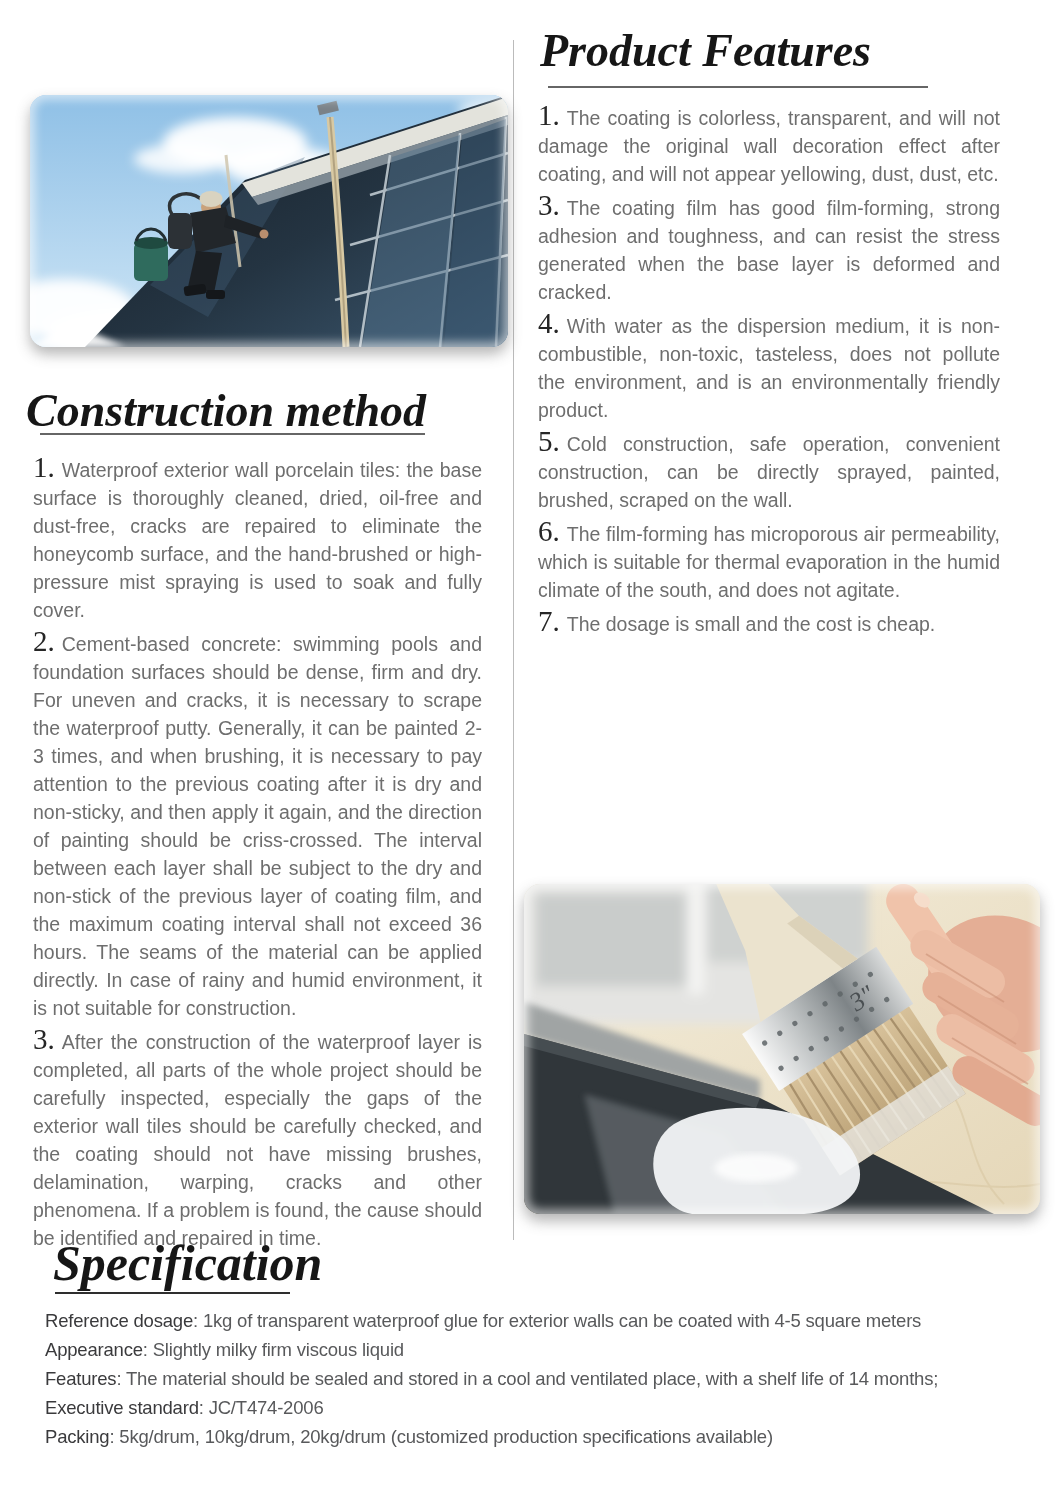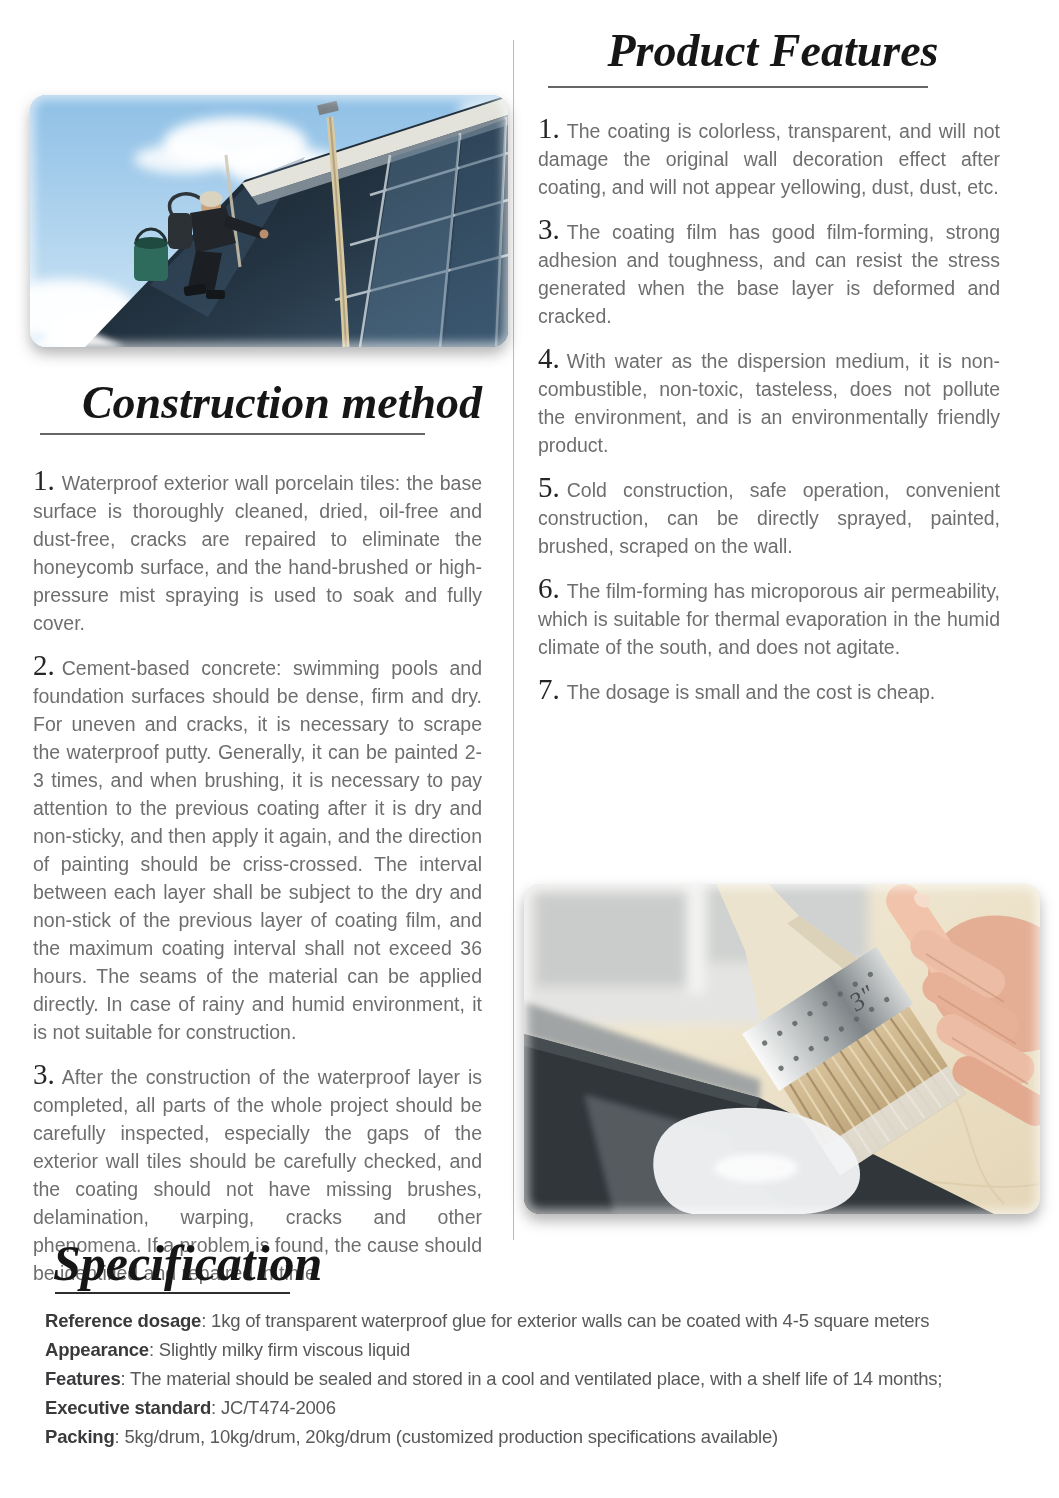--- a/index.html
+++ b/index.html
@@ -14,41 +14,41 @@
          box-shadow:0 7px 14px rgba(90,90,90,.45);}
   .photo:after{content:"";position:absolute;inset:0;border-radius:16px;
          box-shadow:inset 0 0 10px 5px rgba(255,255,255,.55);pointer-events:none;}
   .photo svg{display:block;}
   .photo-worker{left:30px;top:95px;width:478px;height:252px;}
   .photo-brush{left:524px;top:884px;width:516px;height:330px;}
 
   
   .hw{font-family:"Liberation Serif",serif;font-style:italic;font-weight:700;
       color:#161616;white-space:nowrap;}
-  .pf-title{position:absolute;left:540px;top:24px;width:466px;text-align:center;font-size:46px;}
-  .cm-title{position:absolute;left:26px;top:376px;width:456px;text-align:right;font-size:46px;}
+  .pf-title{position:absolute;left:540px;top:24px;width:466px;text-align:left;font-size:46px;}
+  .cm-title{position:absolute;left:26px;top:384px;width:456px;text-align:left;font-size:46px;}
   .spec-title{position:absolute;left:53px;top:1234px;font-size:50px;}
   .rule{position:absolute;height:2px;background:#666666;}
   .pf-rule{left:548px;top:86px;width:380px;}
   .cm-rule{left:40px;top:433px;width:385px;}
   .spec-rule{left:55px;top:1292px;width:235px;height:2px;background:#2e2e2e;}
 
   
   .col{position:absolute;}
   .col-left{left:33px;top:452px;width:449px;}
   .col-right{left:538px;top:100px;width:462px;}
-  .item{margin:17px 0 6px 0;font-size:19.5px;line-height:28px;color:#6e6e6e;
+  .item{margin:4px 0 6px 0;font-size:19.5px;line-height:28px;color:#6e6e6e;
         text-align:justify;}
   .item .num{font-family:"Liberation Serif",serif;font-size:29px;color:#262626;
         line-height:0;margin-right:7px;}
 
   
   .spec-rows{position:absolute;left:45px;top:1306px;width:998px;
         font-size:18.5px;line-height:29px;color:#58595b;letter-spacing:-0.2px;}
-  .spec-row b{color:#3a3a3c;font-weight:700;}
+  .spec-row b{color:#3a3a3c;font-weight:400;}
 </style>
 </head>
 <body>
 
 <div class="page">
 
   <div class="vdivider"></div>
 
   <div class="photo photo-worker">
     <svg width="478" height="252" viewBox="0 0 478 252">

